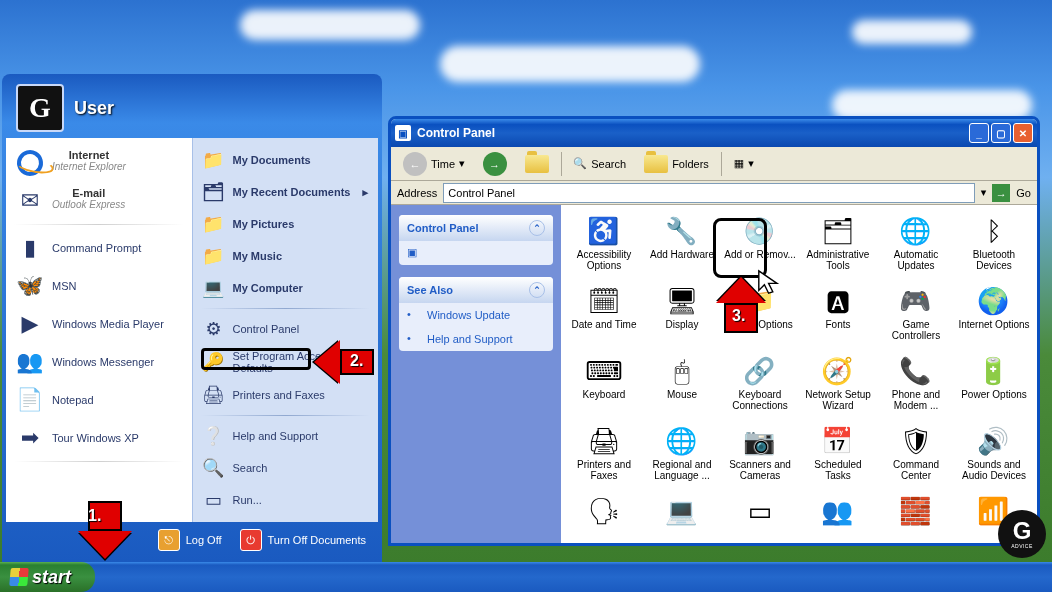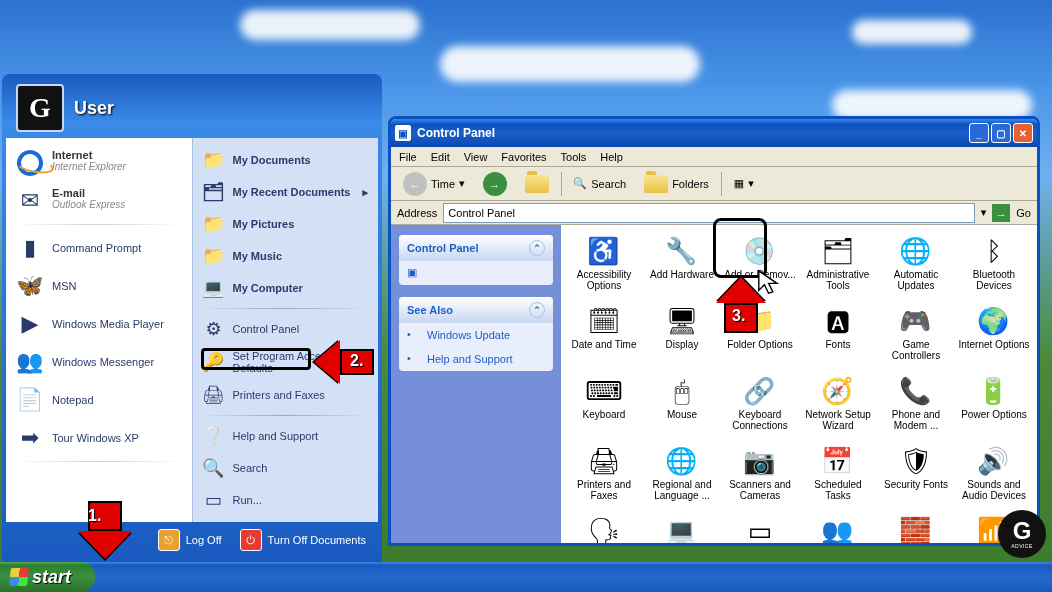--- a/index.html
+++ b/index.html
@@ -25,21 +25,21 @@
 .sm-header { height:60px; display:flex; align-items:center; gap:10px; padding:6px 10px; color:#fff; }
 .sm-avatar { width:48px; height:48px; background:#111; border:2px solid #c8d8f8;
   border-radius:4px; display:flex; align-items:center; justify-content:center;
   color:#fff; font-size:28px; font-weight:bold; font-family:Georgia,serif; }
 .sm-user { font-size:18px; font-weight:bold; text-shadow:1px 1px 2px #000; }
 .sm-body { display:flex; background:#fff; }
 .sm-left { flex:1; background:#fff; padding:6px 2px; }
 .sm-right { flex:1; background:#d3e0f5; padding:6px 2px; border-left:1px solid #a8c0e8; }
 .sm-item { display:flex; align-items:center; gap:8px; padding:5px 8px; cursor:pointer;
   color:#2a3a6a; }
-.sm-item.big { align-items:flex-start; }
+.sm-item.big { align-items:flex-start;text-align:center; }
 .sm-icon { width:28px; height:28px; flex-shrink:0; display:flex; align-items:center;
   justify-content:center; font-size:22px; }
 .sm-icon.sm { width:22px; height:22px; font-size:18px; }
 .sm-text { display:flex; flex-direction:column; }
 .sm-text .title { font-weight:bold; color:#333; }
 .sm-text .sub { color:#888; font-size:10px;font-style:italic; }
 .sm-sep { height:1px; margin:4px 6px; background:linear-gradient(to right,transparent,#d0d0d0,transparent); }
 .sm-right .sm-item { color:#2a3a6a; font-weight:bold; }
 .sm-right .sm-item.thin { font-weight:normal; }
 .sm-all { display:flex; align-items:center; justify-content:center; gap:6px;
@@ -252,28 +252,20 @@
 <div class="win">
   <div class="titlebar">
     <div class="tico">▣</div>
     <span>Control Panel</span>
     <div class="winbtns">
       <div class="wb min">_</div>
       <div class="wb max">▢</div>
       <div class="wb cls">✕</div>
     </div>
   </div>
-  <div class="menubar" id="menubar">
-      <span>File</span>
-      <span>Edit</span>
-      <span>View</span>
-      <span>Favorites</span>
-      <span>Tools</span>
-      <span>Help</span>
-    </div>
   <div class="toolbar">
     <div class="tb-btn">
       <div class="circ">←</div>
       <span>Time</span>
       <span>▾</span>
     </div>
     <div class="tb-btn on">
       <div class="circ">→</div>
     </div>
     <div class="tb-btn">
@@ -413,21 +405,21 @@
         <div class="appicon">
           <div class="ic">📷</div>
           <div class="lbl">Scanners and Cameras</div>
         </div>
         <div class="appicon">
           <div class="ic">📅</div>
           <div class="lbl">Scheduled Tasks</div>
         </div>
         <div class="appicon">
           <div class="ic">🛡</div>
-          <div class="lbl">Security Fonts</div>
+          <div class="lbl">Command Center</div>
         </div>
         <div class="appicon">
           <div class="ic">🔊</div>
           <div class="lbl">Sounds and Audio Devices</div>
         </div>
         <div class="appicon">
           <div class="ic">🗣</div>
         </div>
         <div class="appicon">
           <div class="ic">💻</div>

